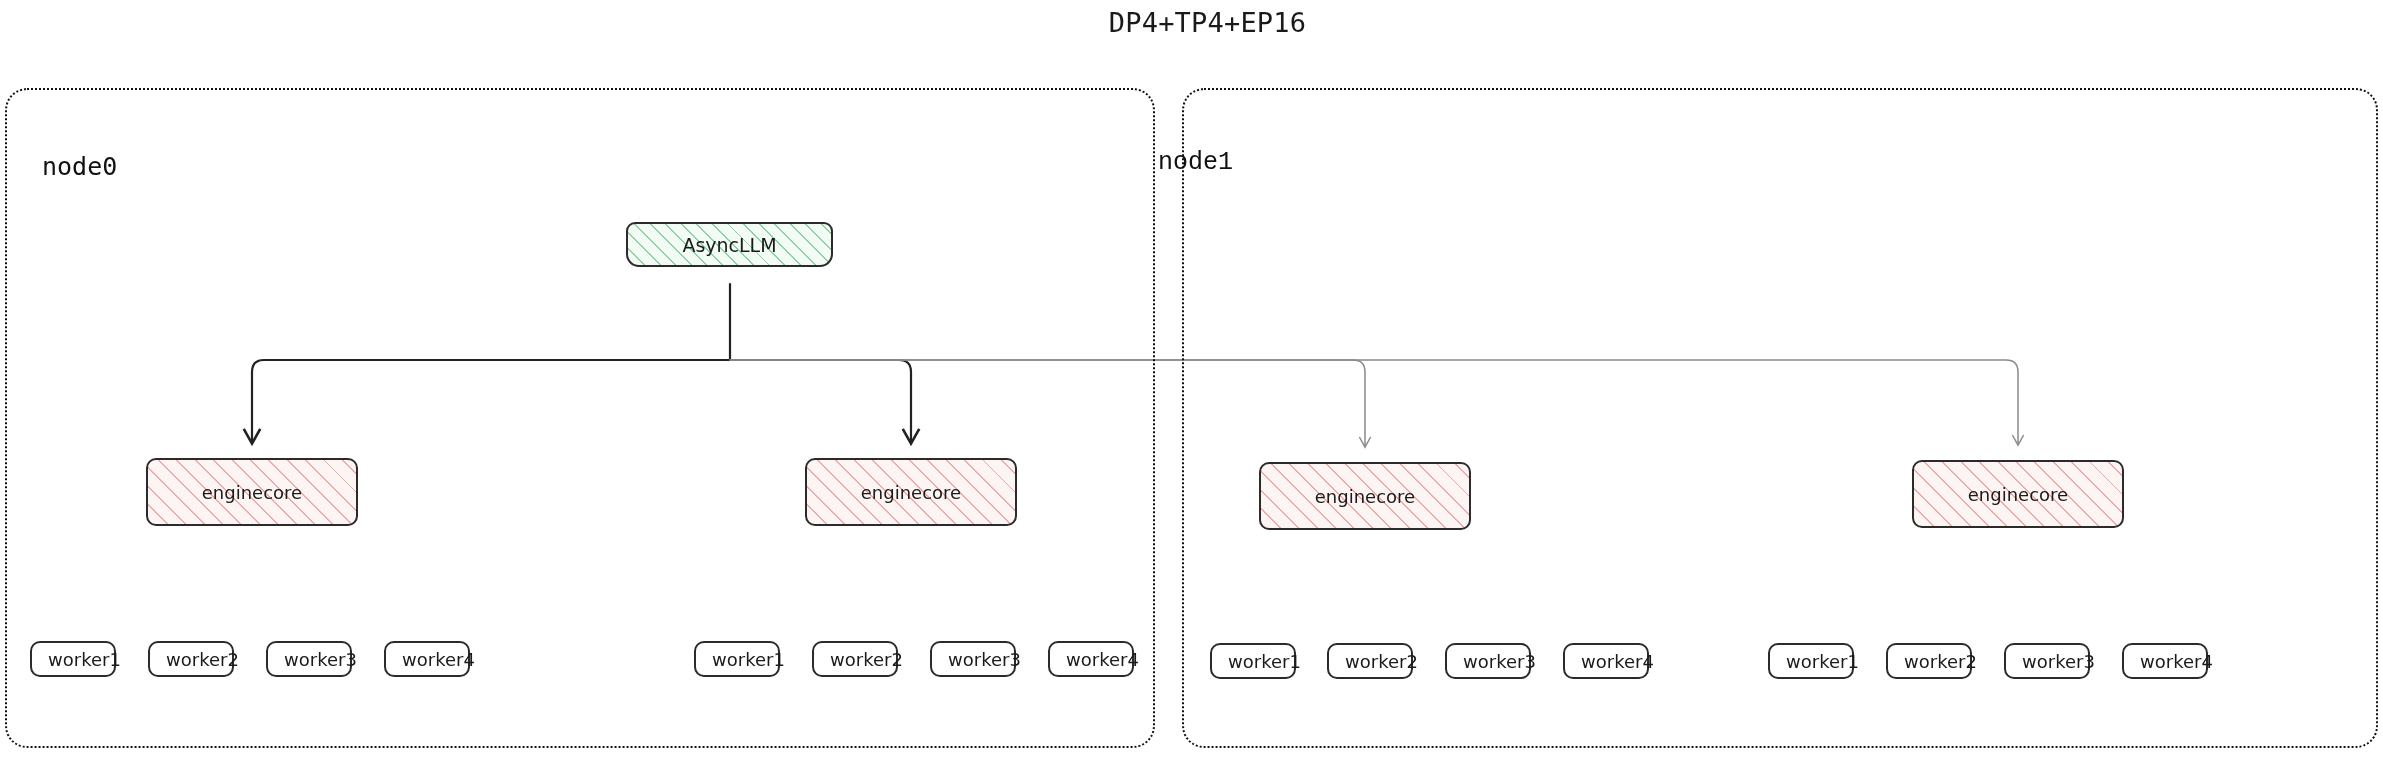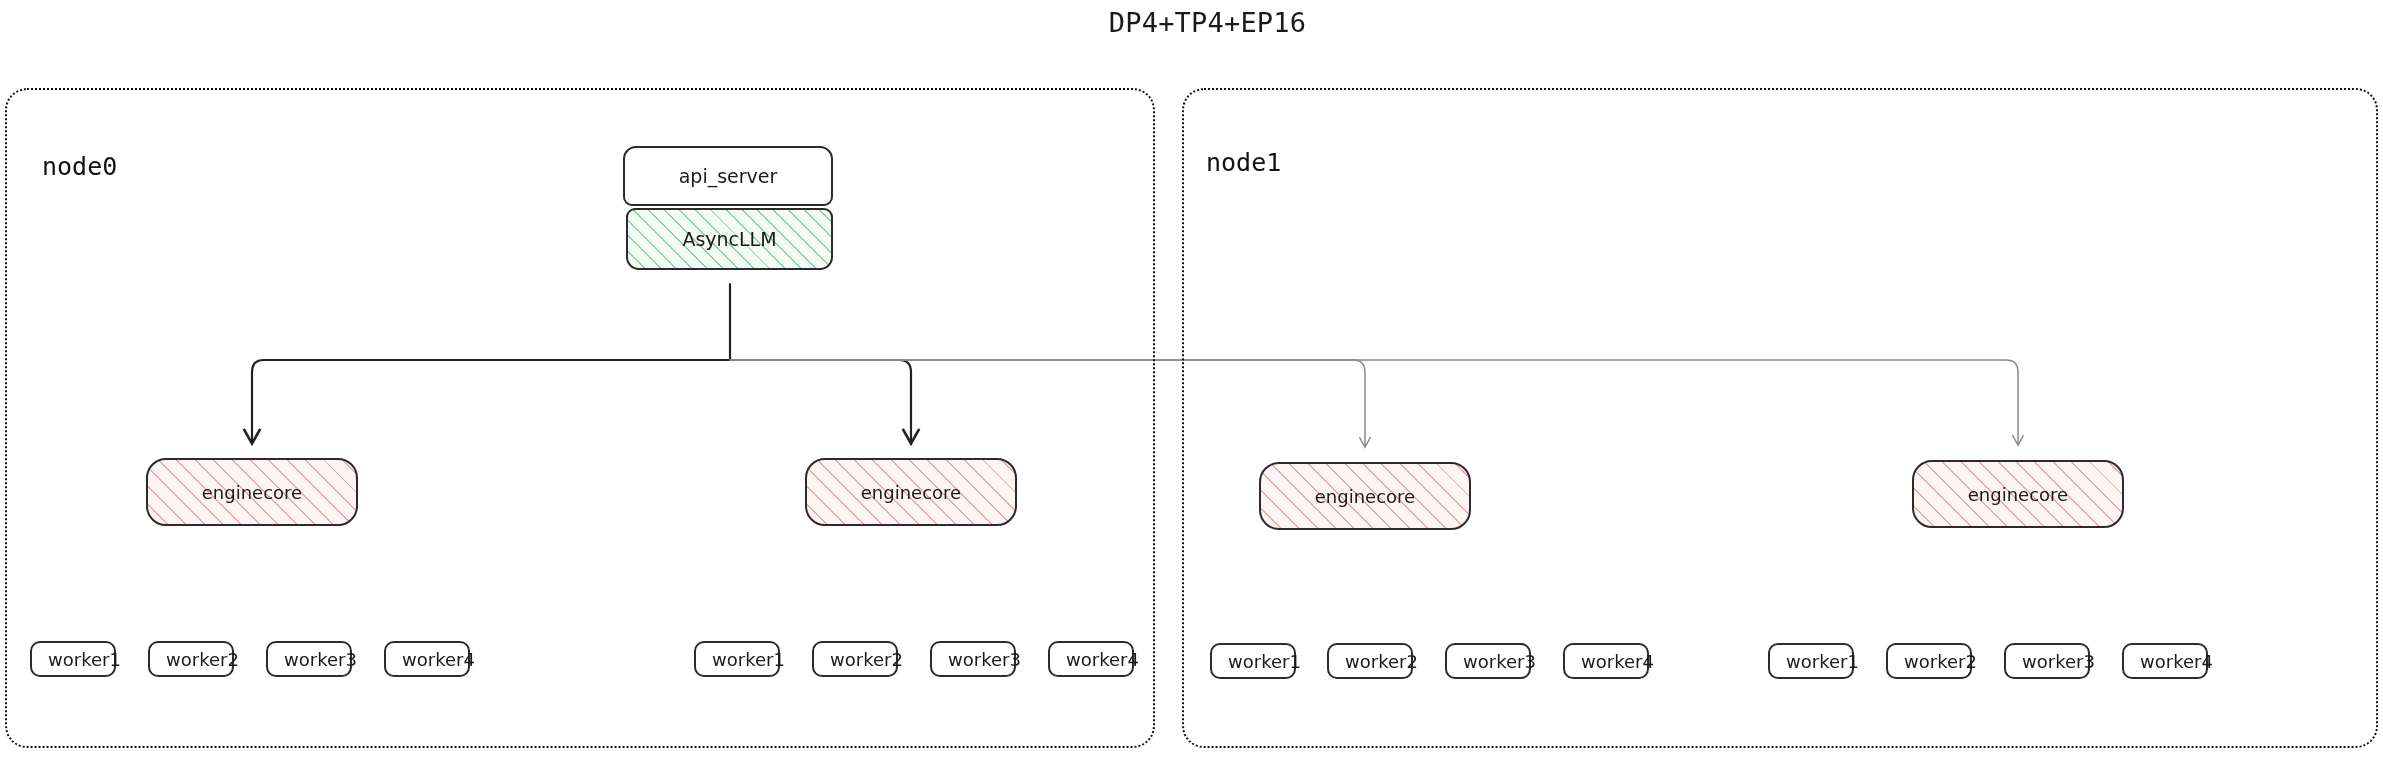--- a/index.html
+++ b/index.html
@@ -81,21 +81,21 @@
 
   
   .box.hatch-pink {
     background-color: #fdf4f4;
     background-image: repeating-linear-gradient(
         45deg,
         rgba(226, 110, 110, 0.55) 0px,
         rgba(226, 110, 110, 0.55) 1.4px,
         rgba(0, 0, 0, 0) 1.4px,
         rgba(0, 0, 0, 0) 13px);
-    border-radius: 20px;
+    border-radius: 10px;
     font-size: 18px;
   }
 
   .box.worker {
     border-radius: 10px;
     border-width: 2px;
     font-size: 18px;
     padding-left: 23px;
   }
 
@@ -134,25 +134,24 @@
 
     <path d="M 730,360 L 1353,360 Q 1365,360 1365,372 L 1365,446" fill="none" stroke="#8a8a8a" stroke-width="1.5" stroke-linecap="round" stroke-linejoin="round" marker-end="url(#arrow-light)"></path>
 
     <path d="M 730,360 L 2006,360 Q 2018,360 2018,372 L 2018,444" fill="none" stroke="#8a8a8a" stroke-width="1.5" stroke-linecap="round" stroke-linejoin="round" marker-end="url(#arrow-light)"></path>
   </svg>
 
   <div class="cluster" id="cluster-node0" style="left: 5px; top: 88px; width: 1150px; height: 660px;"></div>
   <div class="cluster-label" id="cluster-node0-label" style="left: 42px; top: 132px;">node0</div>
 
   <div class="cluster" id="cluster-node1" style="left: 1182px; top: 88px; width: 1196px; height: 660px;"></div>
-  <div class="cluster-label" id="cluster-node1-label" style="left: 1206px; top: 128px;">node1</div>
+  <div class="cluster-label" id="cluster-node1-label" style="left: 1158px; top: 128px; font-family: Liberation Mono, monospace;">node1</div>
 
-  <div class="box api" id="box-api-server" style="left: 623px; top: 146px; width: 210px; height: 60px;">api_server</div>
 
-  <div class="box hatch-green" id="box-async-llm" style="left: 626px; top: 208px; width: 207px; height: 62px;">AsyncLLM</div>
+  <div class="box hatch-green" id="box-async-llm" style="left: 626px; top: 222px; width: 207px; height: 45px;">AsyncLLM</div>
 
   <div id="enginecore-host">
       <div class="box hatch-pink" style="left: 146px; top: 458px; width: 212px; height: 68px;">enginecore</div>
       <div class="box hatch-pink" style="left: 805px; top: 458px; width: 212px; height: 68px;">enginecore</div>
       <div class="box hatch-pink" style="left: 1259px; top: 462px; width: 212px; height: 68px;">enginecore</div>
       <div class="box hatch-pink" style="left: 1912px; top: 460px; width: 212px; height: 68px;">enginecore</div>
     </div>
 
   <div id="worker-host">
       <div class="box worker" style="left: 30px; top: 641px; width: 86px; height: 36px;">worker1</div>

